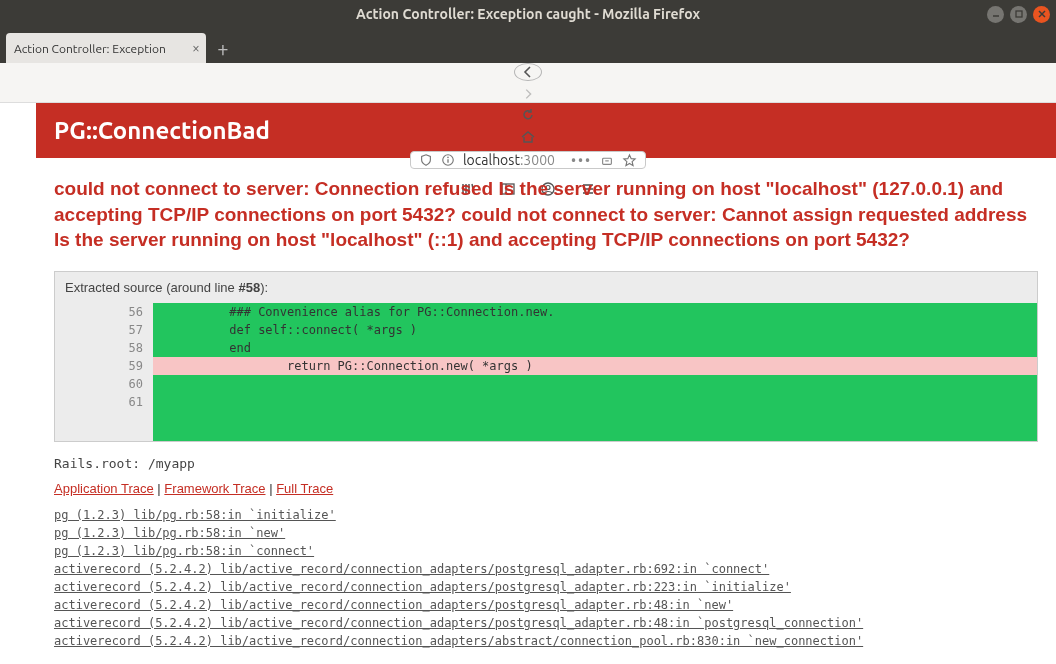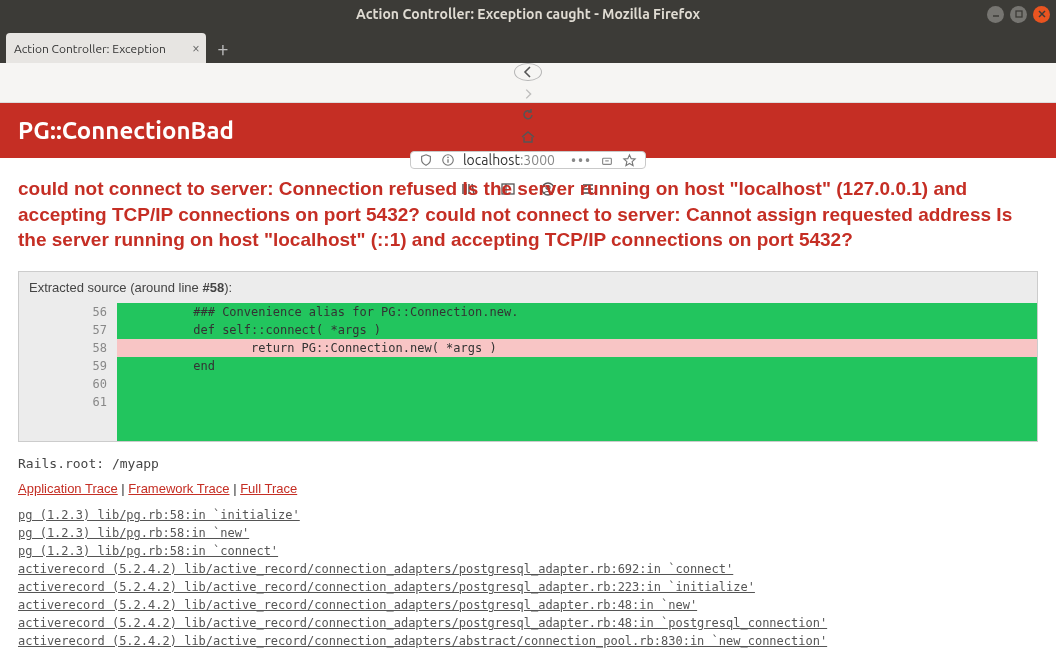--- a/index.html
+++ b/index.html
@@ -125,21 +125,21 @@
     gap: 8px;
     font-size: 14px;
     color: #888;
   }
   .urlbar .url { color: #888; }
   .urlbar .url .host { color: #333; }
   .urlbar .spacer { flex: 1; }
   .right-icons { display: flex; gap: 12px; padding: 0 6px; }
 
   
-  .content { height: calc(664px - 28px - 35px - 40px); overflow: auto; }
+  .content { height: calc(664px - 28px - 35px - 40px); overflow: auto; padding-left: 36px; }
   .error-header {
     background: #c52e24;
     color: #fff;
     padding: 14px 18px;
     font-size: 24px;
     font-weight: bold;
   }
   .error-body { padding: 18px; font-family: Arial, sans-serif; }
   .error-title {
     color: #c52e24;
@@ -325,22 +325,22 @@
             <div>56</div>
             <div>57</div>
             <div>58</div>
             <div>59</div>
             <div>60</div>
             <div>61</div>
           </div>
         <div class="lines" id="lines">
             <div class="line">          ### Convenience alias for PG::Connection.new.</div>
             <div class="line">          def self::connect( *args )</div>
+            <div class="line">          end</div>
             <div class="line hl">                  return PG::Connection.new( *args )</div>
-            <div class="line">          end</div>
             <div class="line"></div>
             <div class="line"></div>
             <div class="pad"></div>
           </div>
       </div>
     </div>
 
     <div class="rails-root">Rails.root: /myapp</div>
 
     <div class="trace-tabs">

